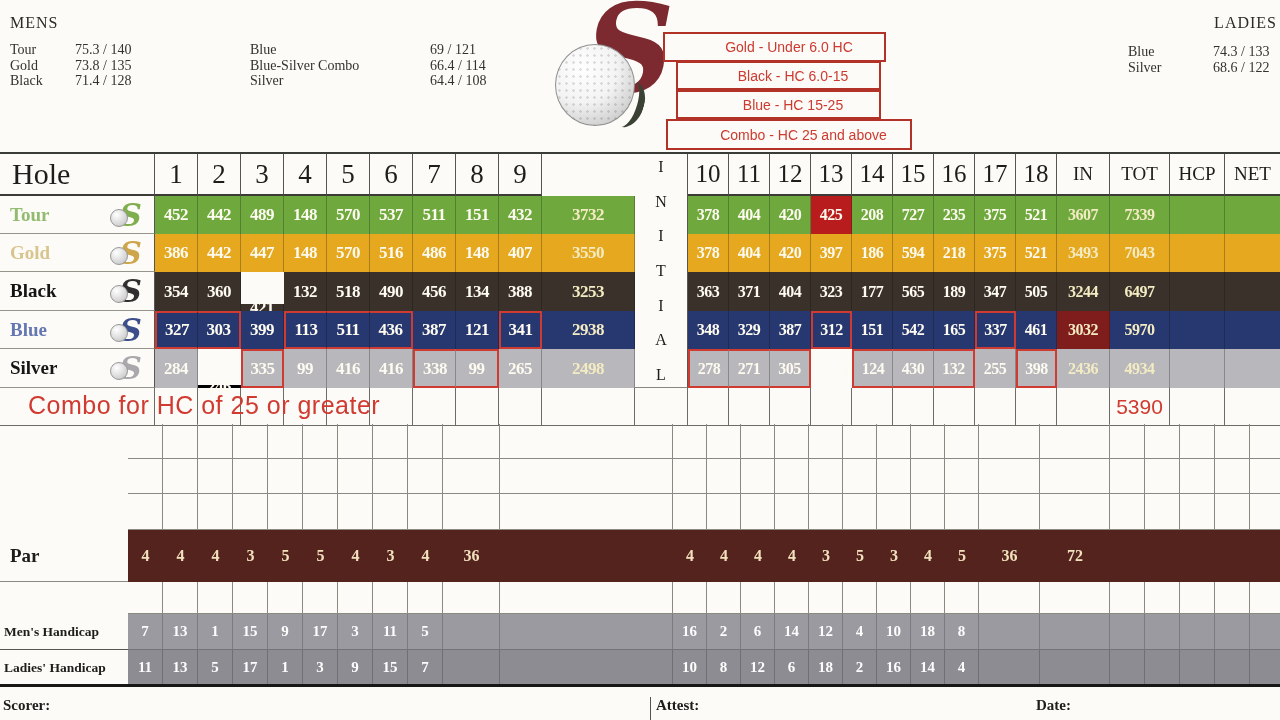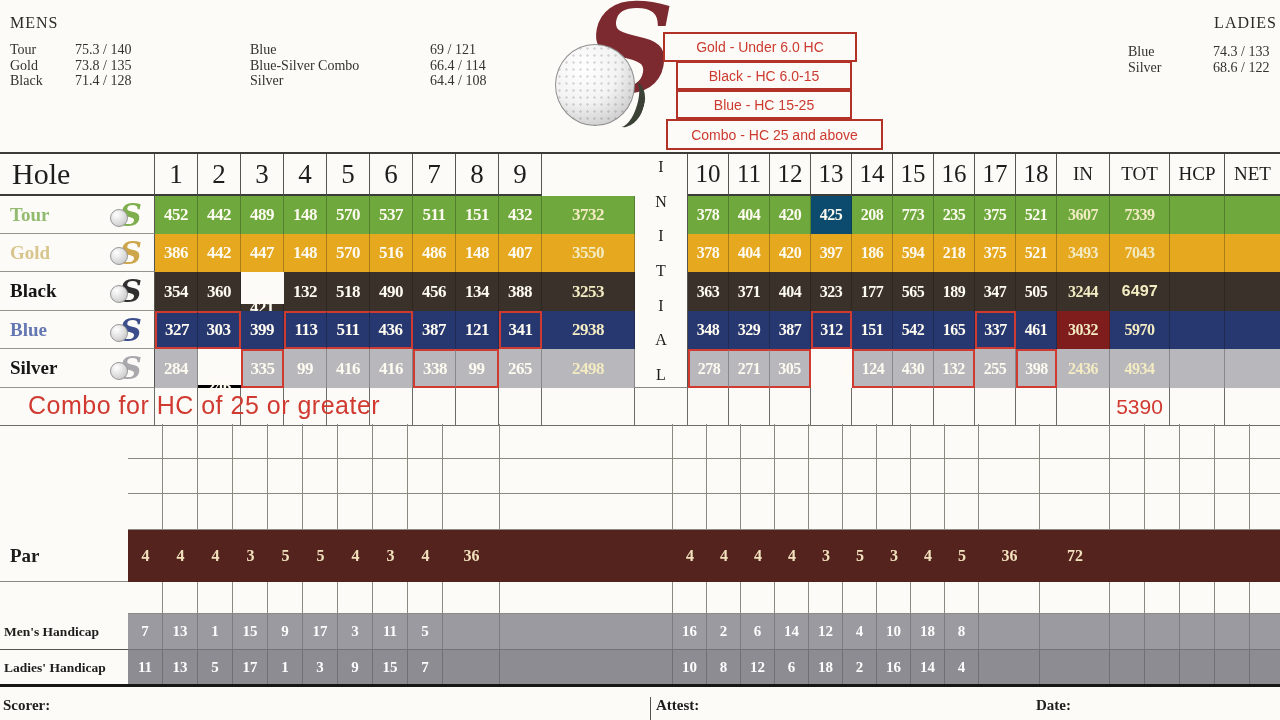--- a/index.html
+++ b/index.html
@@ -19,21 +19,21 @@
           font-weight:bold;font-size:124px;color:#7c2a2f;}
   .ball{position:absolute;left:0px;top:44px;width:78px;height:80px;border-radius:50%;
         border:1px solid #8f8f8f;
         background:radial-gradient(rgba(0,0,0,0.13) 1px,transparent 1.5px) 0 0/7px 7px,
                    radial-gradient(circle at 35% 30%,#ffffff 0%,#f3f3f3 45%,#cccccc 82%,#b3b3b3 100%);}
   .swoosh{position:absolute;left:56px;top:80px;width:26px;height:48px;
           border-right:7px solid #3c4136;border-radius:0 60% 70% 50%;transform:rotate(16deg);}
   
   .lg{position:absolute;border:2px solid #b23228;color:#cc3a30;
       font-family:"Liberation Sans",sans-serif;font-size:14px;display:flex;
-      align-items:center;justify-content:center;background:rgba(255,255,255,0.0);}
+      align-items:center;justify-content:center;background:rgba(255,255,255,0.0);padding-left:29px;}
   .lg1{left:663px;top:32px;width:190px;height:26px;}
   .lg2{left:676px;top:61px;width:172px;height:25px;}
   .lg3{left:676px;top:90px;width:172px;height:25px;}
   .lg4{left:666px;top:119px;width:213px;height:27px;}
   
   #upper{position:absolute;left:0;top:152px;display:grid;border-top:2px solid #3b3b37;
          grid-template-columns:155px repeat(9,43px) 93px 53px repeat(9,41px) 53px 60px 55px 55px;
          grid-template-rows:42px 38px 38px 39px 38px 39px 38px;}
   #upper>div{box-sizing:border-box;}
   .hdr{display:flex;align-items:center;justify-content:center;background:#fcfbf7;
@@ -172,23 +172,23 @@
       <div class="band" style="grid-area: 2 / 5; background: rgb(111, 169, 62);">148</div>
       <div class="band" style="grid-area: 2 / 6; background: rgb(111, 169, 62);">570</div>
       <div class="band" style="grid-area: 2 / 7; background: rgb(111, 169, 62);">537</div>
       <div class="band" style="grid-area: 2 / 8; background: rgb(111, 169, 62);">511</div>
       <div class="band" style="grid-area: 2 / 9; background: rgb(111, 169, 62);">151</div>
       <div class="band" style="grid-area: 2 / 10; background: rgb(111, 169, 62);">432</div>
       <div class="band sum" style="grid-area: 2 / 11; background: rgb(111, 169, 62);">3732</div>
       <div class="band b2" style="grid-area: 2 / 13; background: rgb(111, 169, 62);">378</div>
       <div class="band b2" style="grid-area: 2 / 14; background: rgb(111, 169, 62);">404</div>
       <div class="band b2" style="grid-area: 2 / 15; background: rgb(111, 169, 62);">420</div>
-      <div class="band b2" style="grid-area: 2 / 16; background: #0c4a6e;">425</div>
+      <div class="band b2" style="grid-area: 2 / 16; background: #b91c1c;">425</div>
       <div class="band b2" style="grid-area: 2 / 17; background: rgb(111, 169, 62);">208</div>
-      <div class="band b2" style="grid-area: 2 / 18; background: rgb(111, 169, 62);">773</div>
+      <div class="band b2" style="grid-area: 2 / 18; background: rgb(111, 169, 62);">727</div>
       <div class="band b2" style="grid-area: 2 / 19; background: rgb(111, 169, 62);">235</div>
       <div class="band b2" style="grid-area: 2 / 20; background: rgb(111, 169, 62);">375</div>
       <div class="band b2" style="grid-area: 2 / 21; background: rgb(111, 169, 62);">521</div>
       <div class="band sum b2" style="grid-area: 2 / 22; background: rgb(111, 169, 62);">3607</div>
       <div class="band sum b2" style="grid-area: 2 / 23; background: rgb(111, 169, 62);">7339</div>
       <div class="band" style="grid-area: 2 / 24; background: rgb(111, 169, 62);"></div>
       <div class="band nbr" style="grid-area: 2 / 25; background: rgb(111, 169, 62);"></div>
       <div class="tlabel" style="grid-area: 3 / 1;">
         <span class="tname" style="color: rgb(216, 197, 142);">Gold</span>
         <span class="mini-s" style="color: rgb(205, 165, 75);">S<i class="mini-ball"></i></span>
@@ -233,21 +233,21 @@
       <div class="band b2" style="grid-area: 4 / 13; background: rgb(58, 49, 42);">363</div>
       <div class="band b2" style="grid-area: 4 / 14; background: rgb(58, 49, 42);">371</div>
       <div class="band b2" style="grid-area: 4 / 15; background: rgb(58, 49, 42);">404</div>
       <div class="band b2" style="grid-area: 4 / 16; background: rgb(58, 49, 42);">323</div>
       <div class="band b2" style="grid-area: 4 / 17; background: rgb(58, 49, 42);">177</div>
       <div class="band b2" style="grid-area: 4 / 18; background: rgb(58, 49, 42);">565</div>
       <div class="band b2" style="grid-area: 4 / 19; background: rgb(58, 49, 42);">189</div>
       <div class="band b2" style="grid-area: 4 / 20; background: rgb(58, 49, 42);">347</div>
       <div class="band b2" style="grid-area: 4 / 21; background: rgb(58, 49, 42);">505</div>
       <div class="band sum b2" style="grid-area: 4 / 22; background: rgb(58, 49, 42);">3244</div>
-      <div class="band sum b2" style="grid-area: 4 / 23; background: rgb(58, 49, 42); font-family: Liberation Mono, monospace;">6497</div>
+      <div class="band sum b2" style="grid-area: 4 / 23; background: rgb(58, 49, 42);">6497</div>
       <div class="band" style="grid-area: 4 / 24; background: rgb(58, 49, 42);"></div>
       <div class="band nbr" style="grid-area: 4 / 25; background: rgb(58, 49, 42);"></div>
       <div class="tlabel" style="grid-area: 5 / 1;">
         <span class="tname" style="color: rgb(101, 119, 178);">Blue</span>
         <span class="mini-s" style="color: rgb(60, 77, 140);">S<i class="mini-ball"></i></span>
       </div>
       <div class="band cbox cbox-l" style="grid-area: 5 / 2; background: rgb(39, 55, 111);">327</div>
       <div class="band cbox cbox-r" style="grid-area: 5 / 3; background: rgb(39, 55, 111);">303</div>
       <div class="band" style="grid-area: 5 / 4; background: rgb(39, 55, 111);">399</div>
       <div class="band cbox cbox-l" style="grid-area: 5 / 5; background: rgb(39, 55, 111);">113</div>

